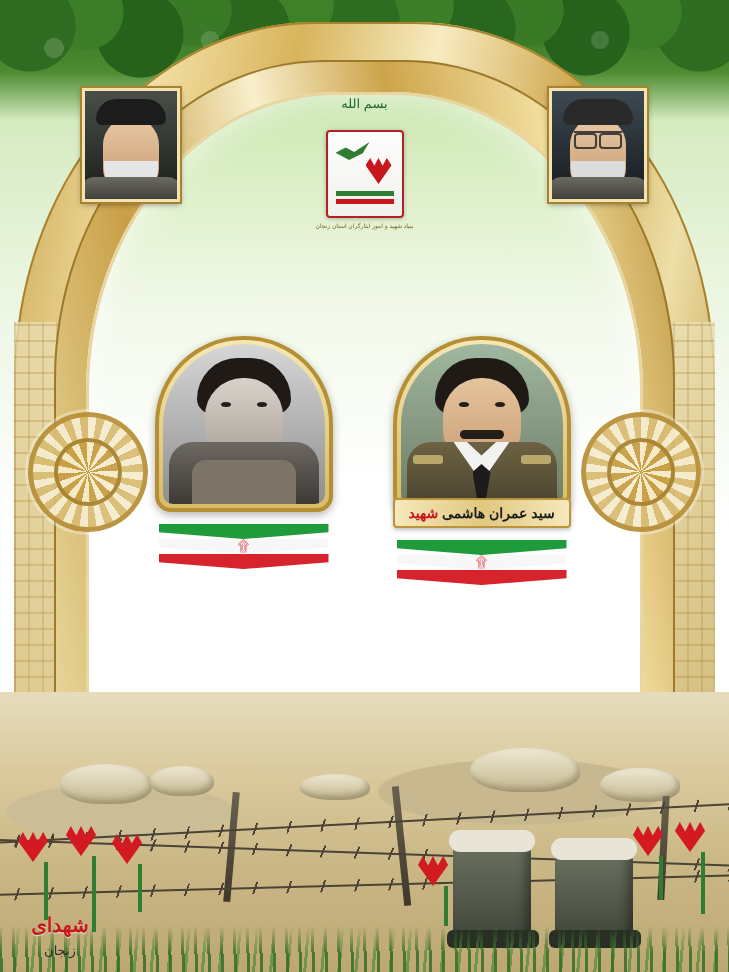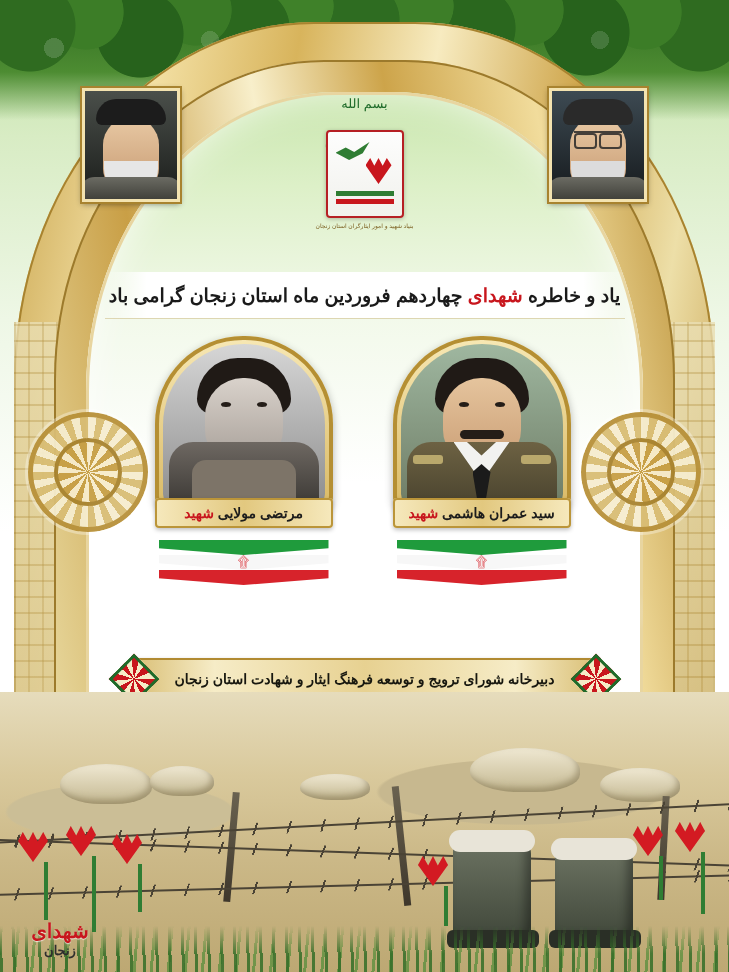--- a/index.html
+++ b/index.html
@@ -437,21 +437,21 @@
 
   
   .watermark {
     position: absolute; left: 14px; bottom: 14px; width: 92px; text-align: center;
   }
   .wm-main {
     color: #c8161d; font-size: 20px; font-weight: bold; line-height: 20px;
     text-shadow: 0 1px 1px rgba(255,255,255,0.7);
   }
   .wm-sub {
-    color: #2e2e2e; font-size: 13px; font-weight: bold; margin-top: 2px;
+    color: #2e2e2e; font-size: 13px; font-weight: normal; margin-top: 8px;
   }
 </style>
 </head>
 <body>
 
 <div class="poster">
 
   <div class="sky"></div>
   <div class="foliage"></div>
 
@@ -486,25 +486,20 @@
     <div class="bismillah">بسم الله الرحمن الرحیم</div>
     <div class="emblem">
       <div class="dove"></div>
       <div class="tulip"></div>
       <div class="greenbar"></div>
       <div class="redbar"></div>
     </div>
     <div class="emblem-caption">بنیاد شهید و امور ایثارگران استان زنجان</div>
   </div>
 
-  <div class="headline">
-    <div class="headline-text">
-      <span>یاد و خاطره </span><span class="hl">شهدای</span><span> چهاردهم فروردین ماه استان زنجان گرامی باد</span>
-    </div>
-  </div>
 
   <div class="martyrs">
 
     <div class="martyr right-one">
       <div class="frame">
         <div class="photo color">
           <div class="m-hair"></div>
           <div class="m-face"></div>
           <div class="m-eye l"></div>
           <div class="m-eye r"></div>
@@ -534,39 +529,30 @@
       <div class="frame">
         <div class="photo bw">
           <div class="m-hair"></div>
           <div class="m-face"></div>
           <div class="m-eye l"></div>
           <div class="m-eye r"></div>
           <div class="m-body civil"></div>
           <div class="m-sweater"></div>
         </div>
       </div>
-      <div class="name-plate">
-        <div class="name-text">
-          <span>مرتضی مولایی</span>
-          <span class="shahid">شهید</span>
-        </div>
-      </div>
       <div class="flag-ribbon">
         <div class="band green"></div>
         <div class="band white"></div>
         <div class="band red"></div>
         <div class="emblem-dot">۩</div>
       </div>
     </div>
 
   </div>
 
-  <div class="footer-ribbon">
-    <div class="footer-text">دبیرخانه شورای ترویج و توسعه فرهنگ ایثار و شهادت استان زنجان</div>
-  </div>
 
   <div class="ground">
     <div class="rock r1"></div>
     <div class="rock r2"></div>
     <div class="rock r5"></div>
     <div class="rock r3"></div>
     <div class="rock r4"></div>
 
     <div class="post p1"></div>
     <div class="post p2"></div>

